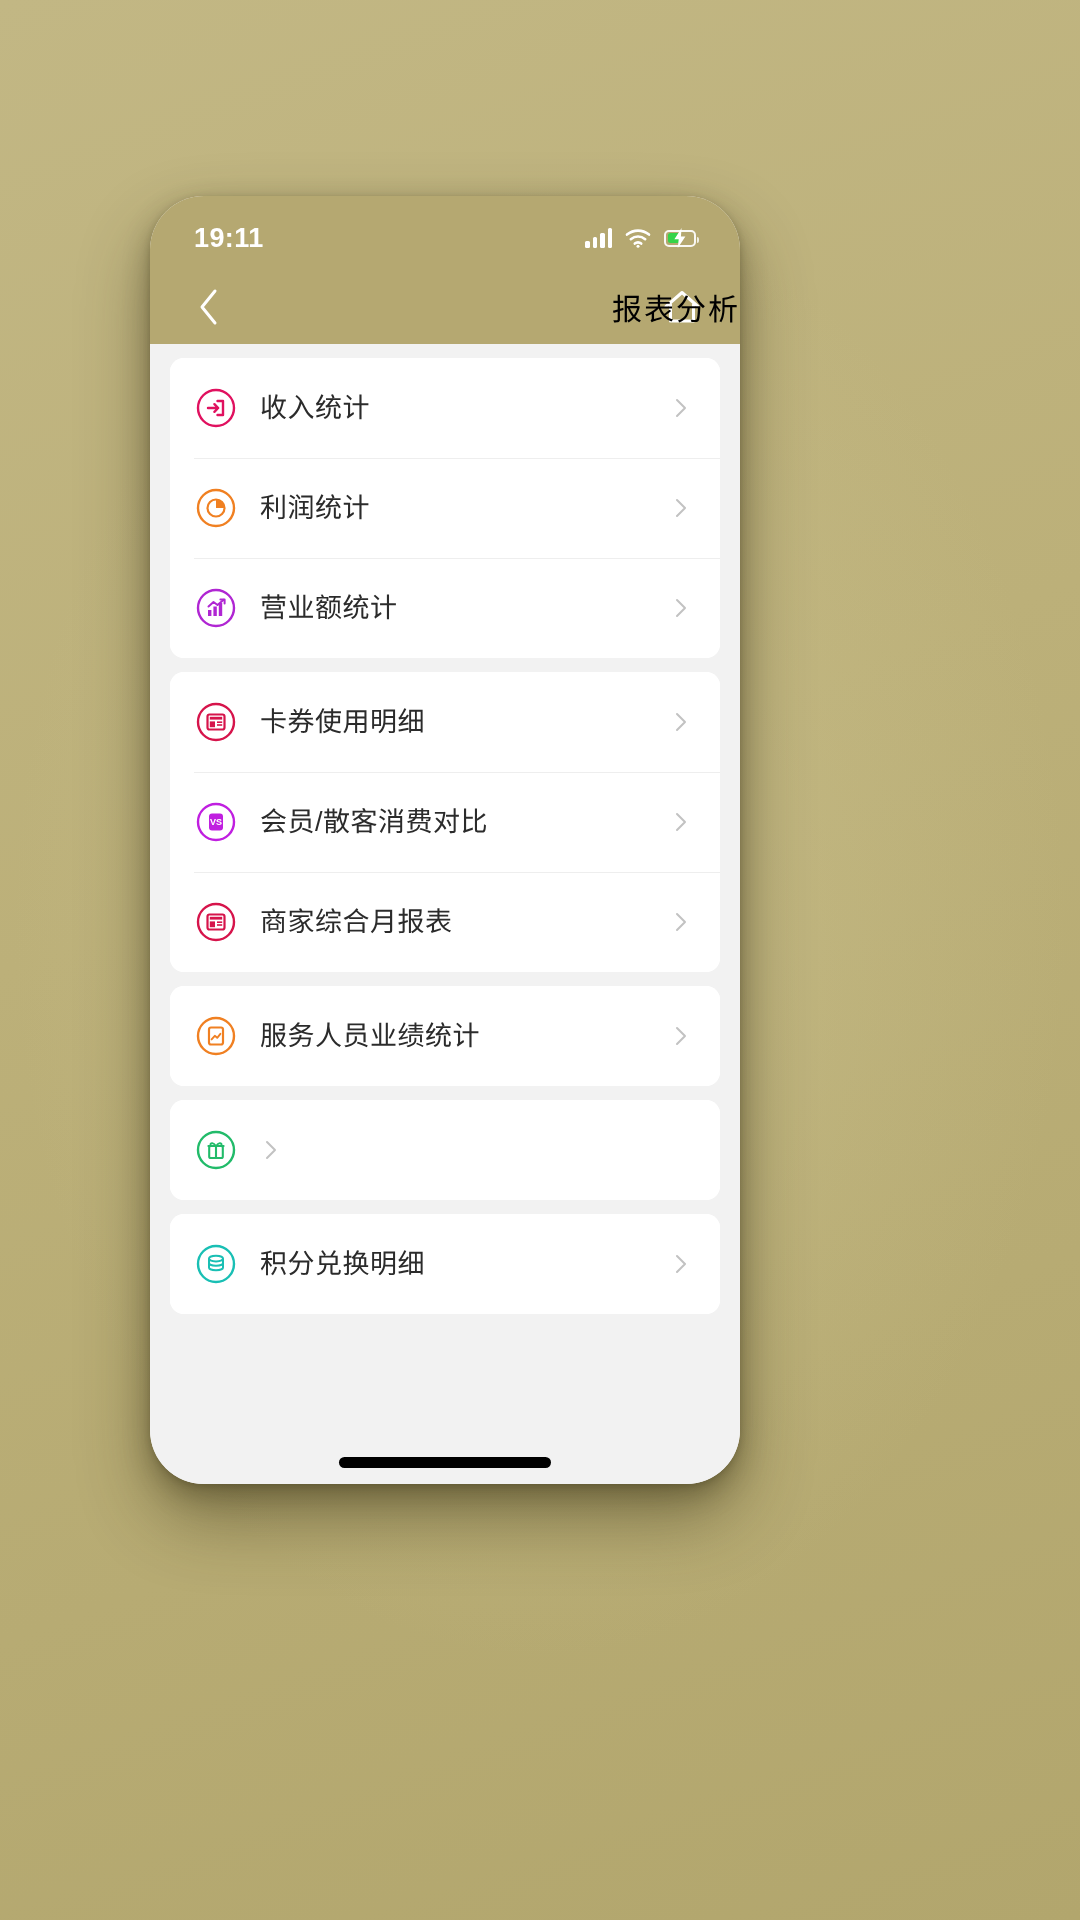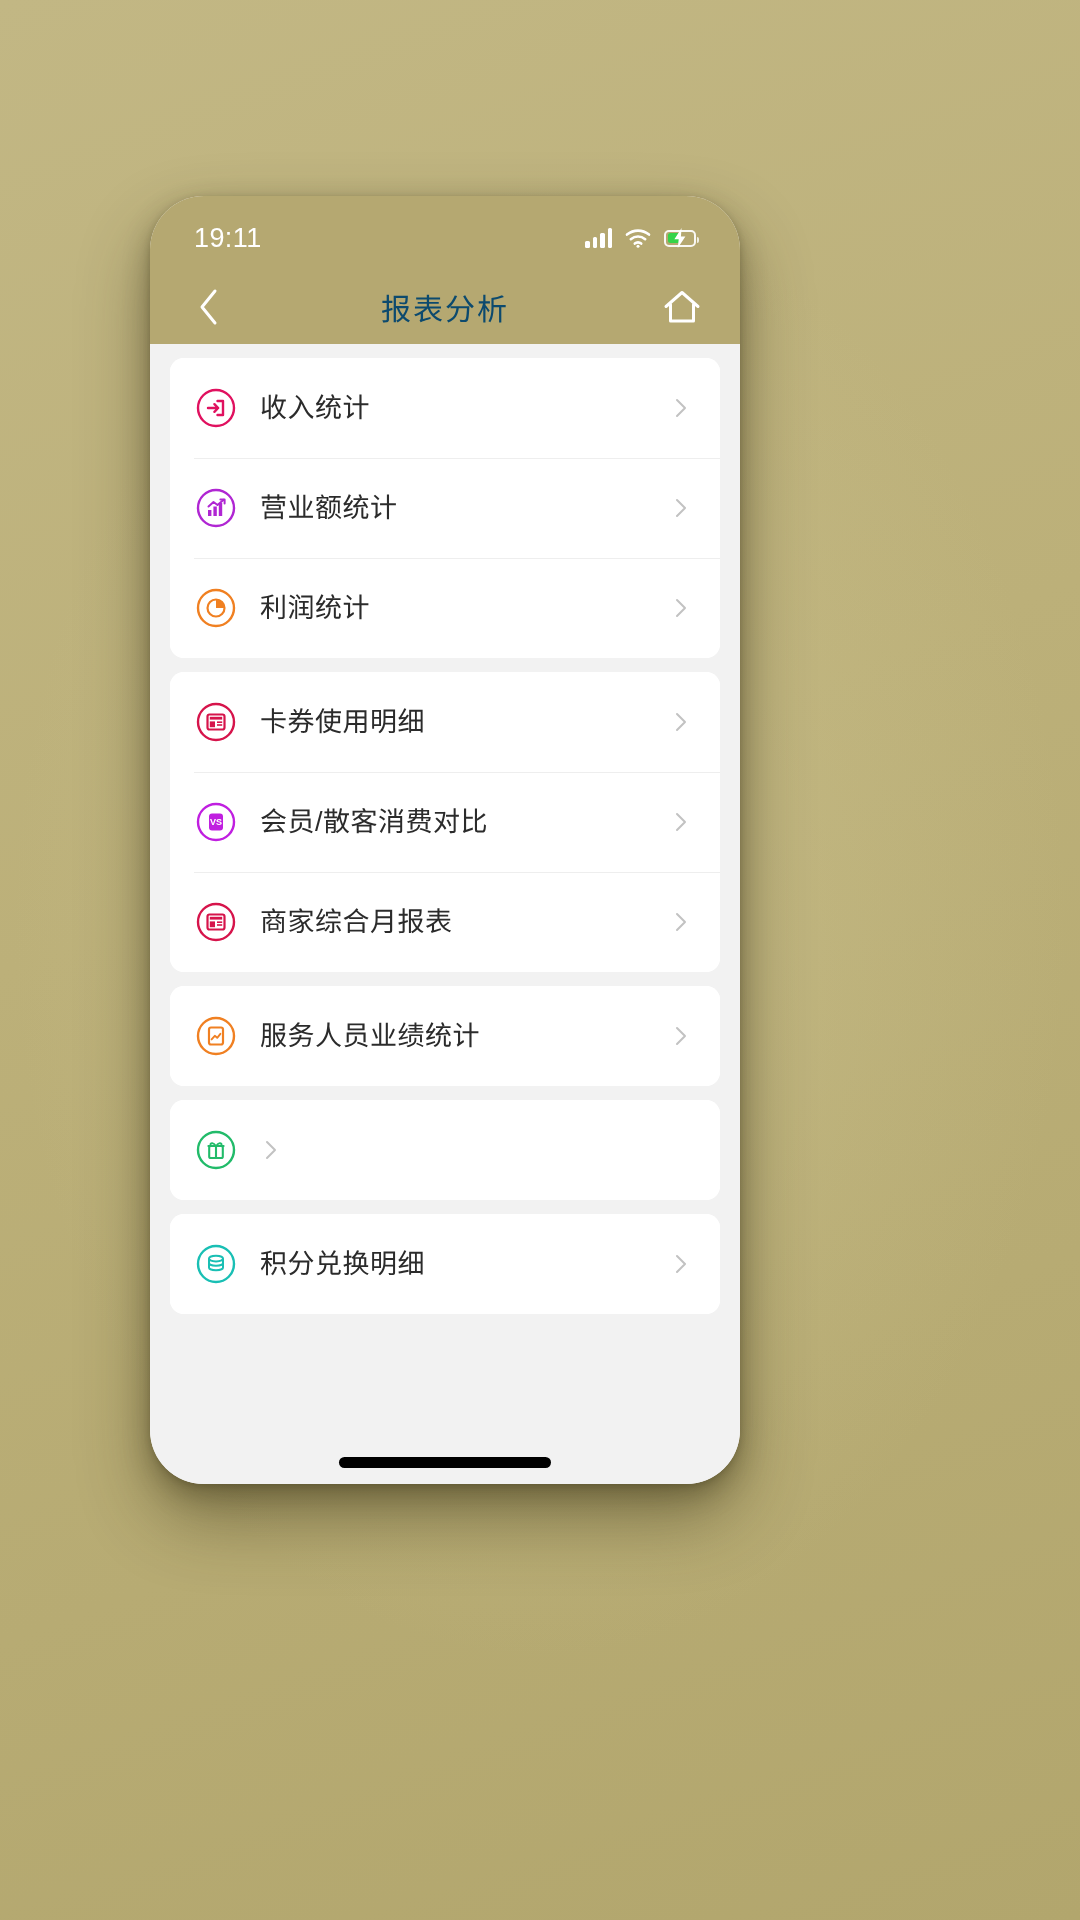--- a/index.html
+++ b/index.html
@@ -50,21 +50,21 @@
     background: #b5a871;
     display: flex;
     align-items: center;
     justify-content: space-between;
     padding: 10px 44px 0 44px;
   }
 
   .status-time {
     color: #ffffff;
     font-size: 27px;
-    font-weight: normal;
+    font-weight: bold;
     letter-spacing: 0.4px;
   }
 
   .status-icons {
     display: flex;
     align-items: center;
     gap: 13px;
   }
 
   
@@ -137,22 +137,22 @@
     height: 56px;
     display: flex;
     align-items: center;
     justify-content: center;
     cursor: pointer;
   }
 
   .nav-title {
     position: absolute;
     left: 0; right: 0;
-    text-align: center;
-    color: #0c4a6e;
+    text-align: right;
+    color: #000000;
     font-size: 30px;
     letter-spacing: 2px;
     pointer-events: none;
   }
 
   .nav-spacer { flex: 1; }
 
   
   .content {
     height: calc(1288px - 74px - 74px);
@@ -290,47 +290,47 @@
         <span class="row-label">收入统计</span>
         <svg class="chevron" viewBox="0 0 22 22" fill="none">
           <path d="M7 3l8 8-8 8" stroke="#c2c2c2" stroke-width="2" stroke-linecap="round" stroke-linejoin="round"></path>
         </svg>
       </div>
 
 
       <div class="row">
         <span class="row-icon">
           <svg width="44" height="44" viewBox="0 0 44 44" fill="none">
+            <circle cx="22" cy="22" r="18" stroke="#f08022" stroke-width="2.4"></circle>
+            <circle cx="22" cy="22" r="8.5" stroke="#f08022" stroke-width="2.2"></circle>
+            <path d="M22 22V13.5A8.5 8.5 0 0 1 30.5 22H22Z" fill="#f08022"></path>
+          </svg>
+        </span>
+        <span class="row-label">利润统计</span>
+        <svg class="chevron" viewBox="0 0 22 22" fill="none">
+          <path d="M7 3l8 8-8 8" stroke="#c2c2c2" stroke-width="2" stroke-linecap="round" stroke-linejoin="round"></path>
+        </svg>
+      </div>
+
+      <div class="row">
+        <span class="row-icon">
+          <svg width="44" height="44" viewBox="0 0 44 44" fill="none">
             <circle cx="22" cy="22" r="18" stroke="#b026d3" stroke-width="2.4"></circle>
             <rect x="14" y="24" width="3.4" height="6" fill="#b026d3"></rect>
             <rect x="19.4" y="20.5" width="3.4" height="9.5" fill="#b026d3"></rect>
             <rect x="24.8" y="17" width="3.4" height="13" fill="#b026d3"></rect>
             <path d="M14.5 20.5l5-4.5 4 3 6.2-5.2" stroke="#b026d3" stroke-width="2" stroke-linecap="round" stroke-linejoin="round"></path>
             <path d="M26.4 13.4h4.2v4" stroke="#b026d3" stroke-width="2" stroke-linecap="round" stroke-linejoin="round"></path>
           </svg>
         </span>
         <span class="row-label">营业额统计</span>
         <svg class="chevron" viewBox="0 0 22 22" fill="none">
           <path d="M7 3l8 8-8 8" stroke="#c2c2c2" stroke-width="2" stroke-linecap="round" stroke-linejoin="round"></path>
         </svg>
       </div>
-
-      <div class="row">
-        <span class="row-icon">
-          <svg width="44" height="44" viewBox="0 0 44 44" fill="none">
-            <circle cx="22" cy="22" r="18" stroke="#f08022" stroke-width="2.4"></circle>
-            <circle cx="22" cy="22" r="8.5" stroke="#f08022" stroke-width="2.2"></circle>
-            <path d="M22 22V13.5A8.5 8.5 0 0 1 30.5 22H22Z" fill="#f08022"></path>
-          </svg>
-        </span>
-        <span class="row-label">利润统计</span>
-        <svg class="chevron" viewBox="0 0 22 22" fill="none">
-          <path d="M7 3l8 8-8 8" stroke="#c2c2c2" stroke-width="2" stroke-linecap="round" stroke-linejoin="round"></path>
-        </svg>
-      </div>
     </div>
 
     <div class="card">
       <div class="row">
         <span class="row-icon">
           <svg width="44" height="44" viewBox="0 0 44 44" fill="none">
             <circle cx="22" cy="22" r="18" stroke="#d6144b" stroke-width="2.4"></circle>
             <rect x="13.5" y="14.5" width="17" height="15" rx="2" stroke="#d6144b" stroke-width="2.2"></rect>
             <rect x="15.8" y="16.8" width="12.4" height="2.8" fill="#d6144b"></rect>
             <rect x="15.8" y="21.4" width="5.2" height="5.8" fill="#d6144b"></rect>

